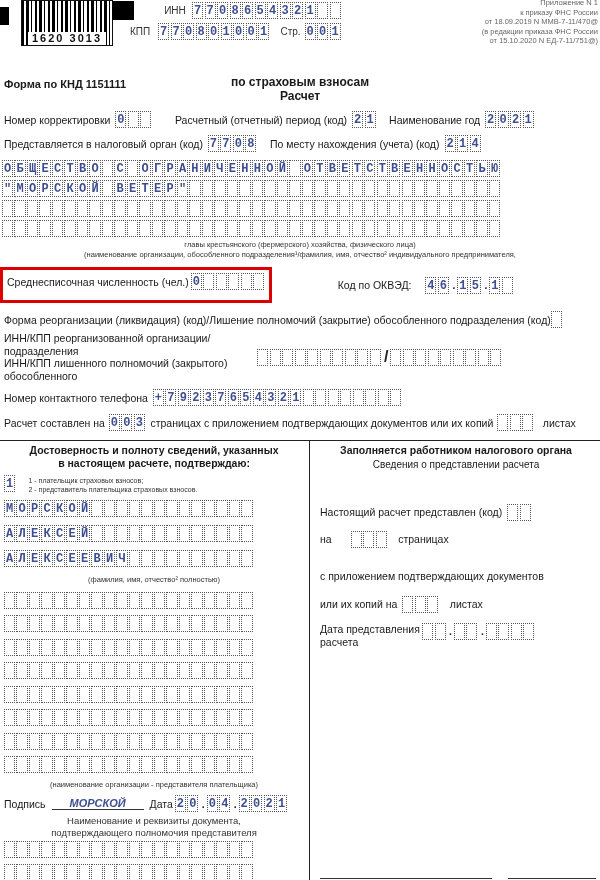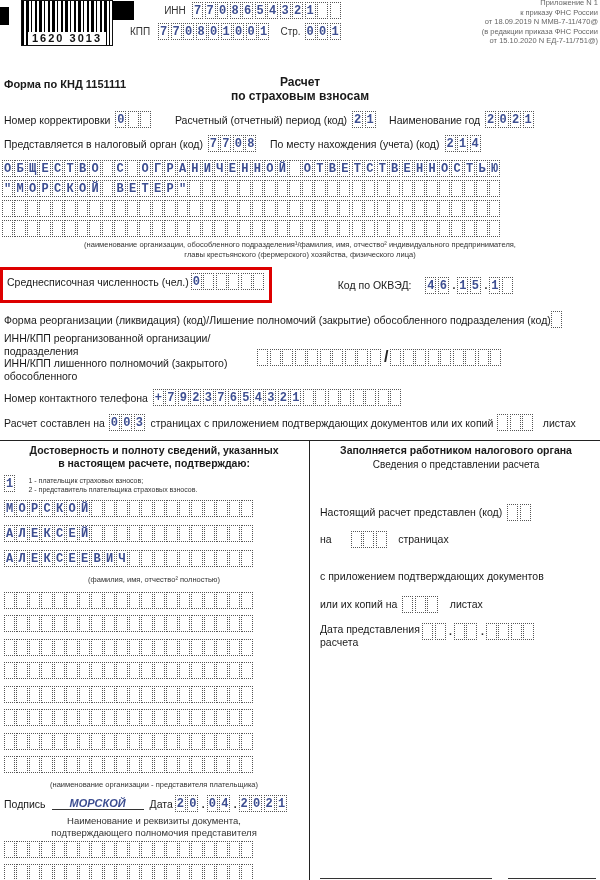--- a/index.html
+++ b/index.html
@@ -155,22 +155,22 @@
       <div>к приказу ФНС России</div>
       <div>от 18.09.2019 N ММВ-7-11/470@</div>
       <div>(в редакции приказа ФНС России</div>
       <div>от 15.10.2020 N ЕД-7-11/751@)</div>
     </div>
   </div>
 
   <div class="titlerow">
     <div class="knd">Форма по КНД 1151111</div>
     <div class="title">
+      <div>по страховым взносам</div>
       <div>Расчет</div>
-      <div>по страховым взносам</div>
     </div>
   </div>
 
   <div class="frow">
     <span class="lb">Номер корректировки</span>
     <span class="cells">
         <span class="cell">0</span>
         <span class="cell"></span>
         <span class="cell"></span>
       </span>
@@ -368,22 +368,22 @@
         <span class="cell"></span>
         <span class="cell"></span>
         <span class="cell"></span>
         <span class="cell"></span>
         <span class="cell"></span>
         <span class="cell"></span>
         <span class="cell"></span>
       </div>
     </div>
   <div class="caption">
+    <div>главы крестьянского (фермерского) хозяйства, физического лица)</div>
     <div>(наименование организации, обособленного подразделения¹/фамилия, имя, отчество² индивидуального предпринимателя,</div>
-    <div>главы крестьянского (фермерского) хозяйства, физического лица)</div>
   </div>
 
   <div class="redrow">
     <div class="redbox">
       <span class="lb">Среднесписочная численность (чел.)</span>
       <span class="cells">
           <span class="cell">0</span>
           <span class="cell"></span>
           <span class="cell"></span>
           <span class="cell"></span>

